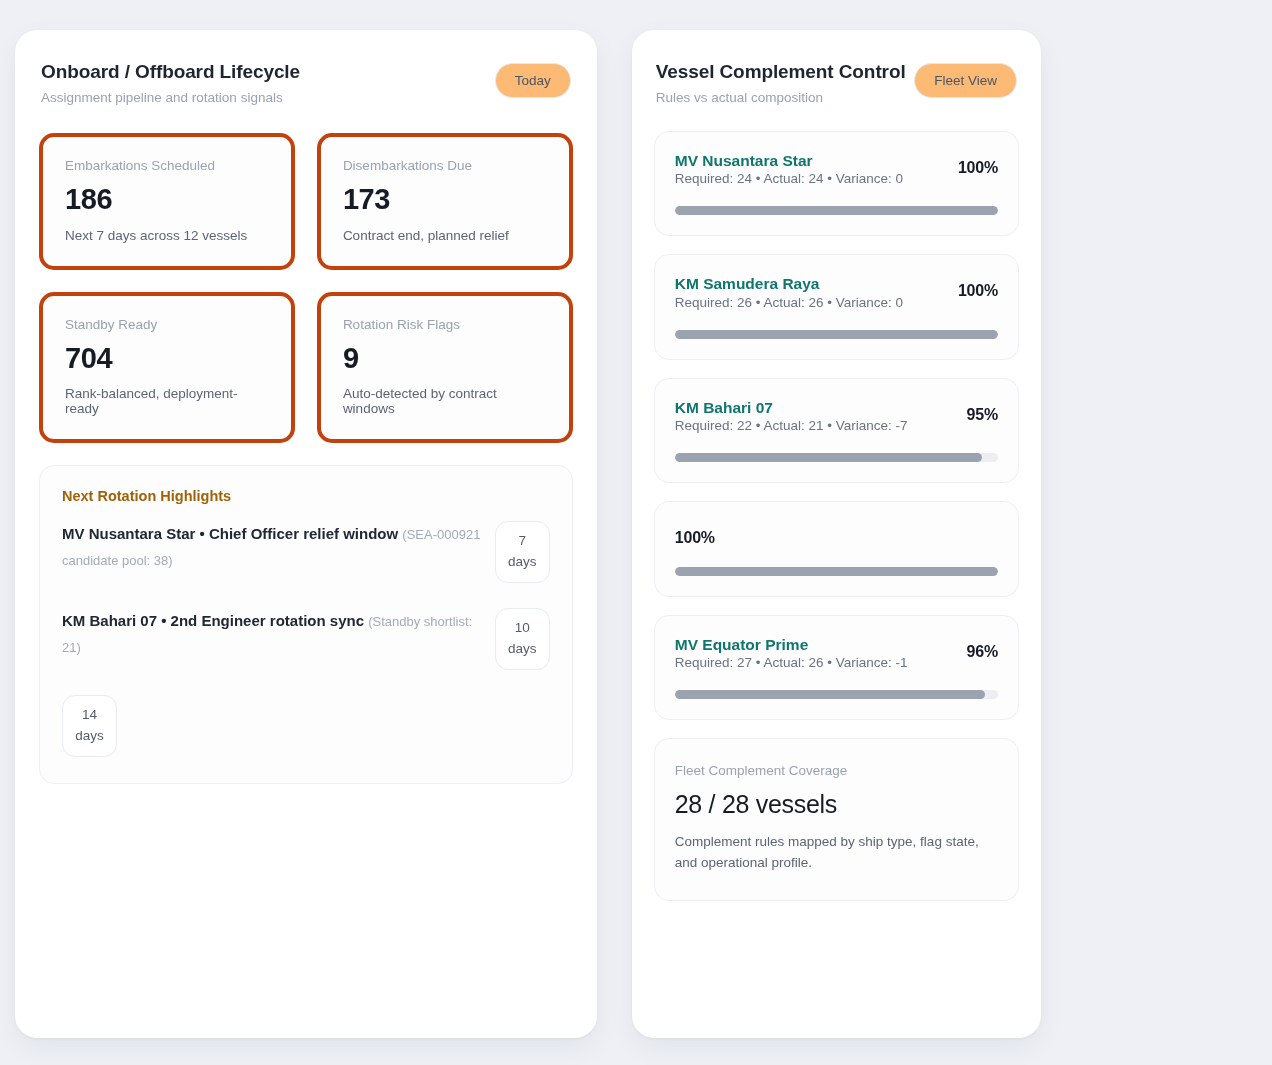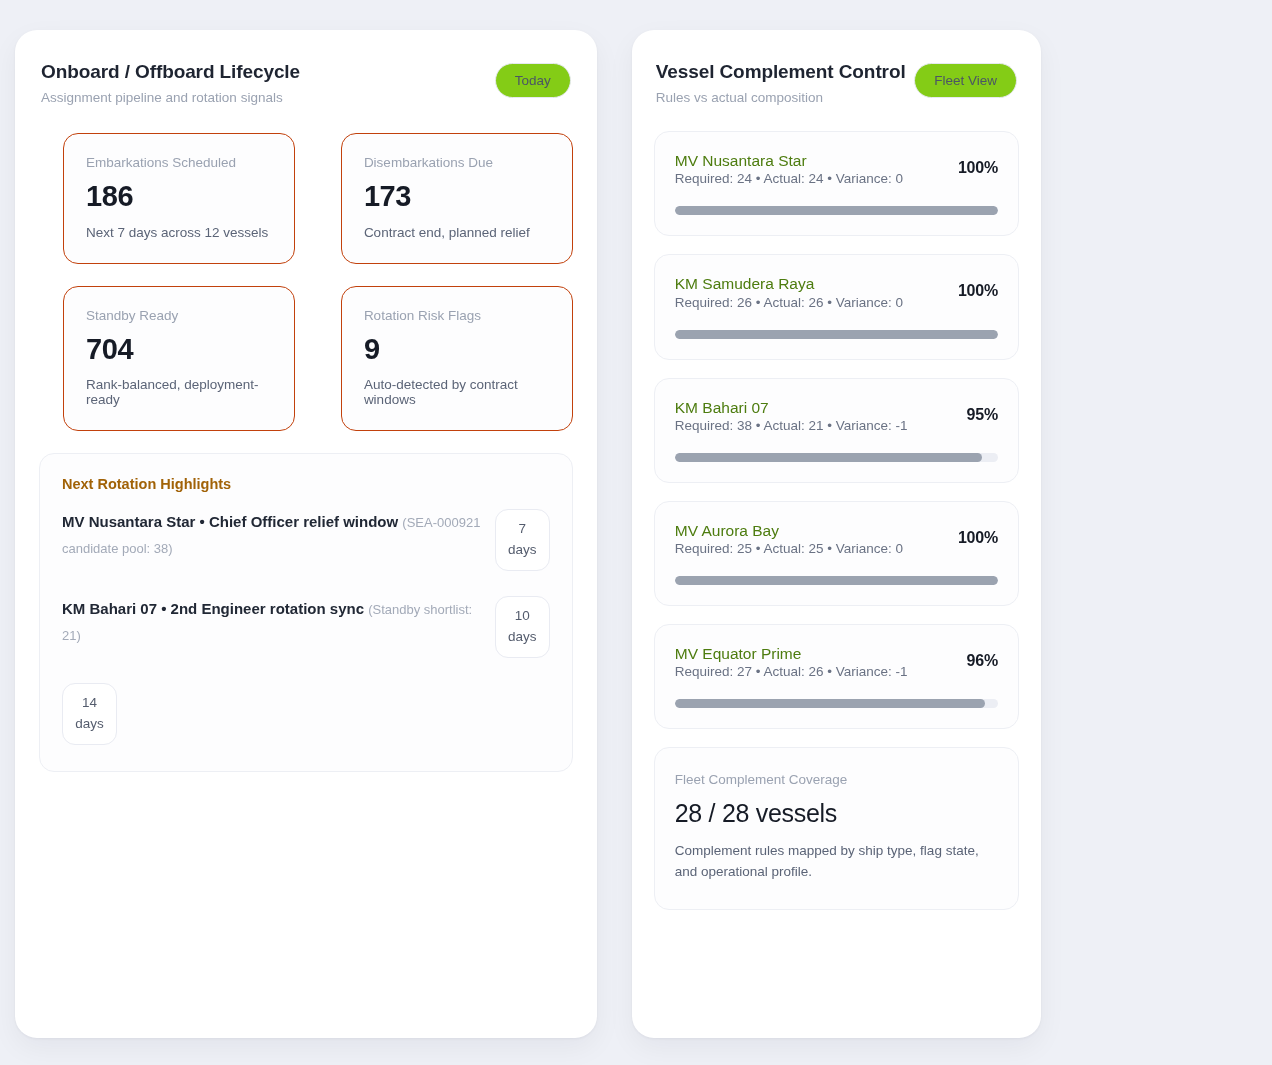--- a/index.html
+++ b/index.html
@@ -61,46 +61,45 @@
     margin-top: 5px;
     font-size: 13.5px;
     color: #9aa2b1;
     font-weight: 400;
     line-height: 1.3;
   }
 
   .pill-btn {
     flex: none;
     border: 1px solid #e6e9f0;
-    background: #84cc16;
+    background: #fdba74;
     color: #4b5565;
     font-size: 13.5px;
     font-family: "Liberation Sans", sans-serif;
     border-radius: 999px;
     padding: 9px 19px;
     cursor: pointer;
     white-space: nowrap;
     margin-top: 3px;
   }
 
   
   .kpi-grid {
     margin-top: 27px;
     display: grid;
     grid-template-columns: 1fr 1fr;
     gap: 22px;
   }
 
   .kpi-card {
-    border: 1px solid #c2410c;
+    border: 4px solid #c2410c;
     border-radius: 15px;
     background: #fdfdfe;
     padding: 21px 22px 23px 22px;
     min-height: 128px;
-    margin-left: 24px;
   }
 
   .kpi-label {
     font-size: 13.5px;
     color: #9aa2b1;
     font-weight: 400;
   }
 
   .kpi-value {
     margin-top: 11px;
@@ -183,22 +182,22 @@
 
   .vessel-top {
     display: flex;
     align-items: flex-start;
     justify-content: space-between;
     gap: 12px;
   }
 
   .vessel-name {
     font-size: 15.5px;
-    font-weight: 400;
-    color: #4d7c0f;
+    font-weight: 700;
+    color: #0f766e;
     line-height: 1.3;
   }
 
   .vessel-detail {
     margin-top: 0;
     font-size: 13.5px;
     color: #6a7284;
     font-weight: 400;
   }
 
@@ -366,35 +365,31 @@
         </div>
         <div class="bar-track">
           <div class="bar-fill" style="width: 100%;"></div>
         </div>
       </div>
 
       <div class="vessel-card">
         <div class="vessel-top">
           <div>
             <div class="vessel-name">KM Bahari 07</div>
-            <div class="vessel-detail">Required: 38 • Actual: 21 • Variance: -1</div>
+            <div class="vessel-detail">Required: 22 • Actual: 21 • Variance: -7</div>
           </div>
           <div class="vessel-pct">95%</div>
         </div>
         <div class="bar-track">
           <div class="bar-fill" style="width: 95%;"></div>
         </div>
       </div>
 
       <div class="vessel-card">
         <div class="vessel-top">
-          <div>
-            <div class="vessel-name">MV Aurora Bay</div>
-            <div class="vessel-detail">Required: 25 • Actual: 25 • Variance: 0</div>
-          </div>
           <div class="vessel-pct">100%</div>
         </div>
         <div class="bar-track">
           <div class="bar-fill" style="width: 100%;"></div>
         </div>
       </div>
 
       <div class="vessel-card">
         <div class="vessel-top">
           <div>

